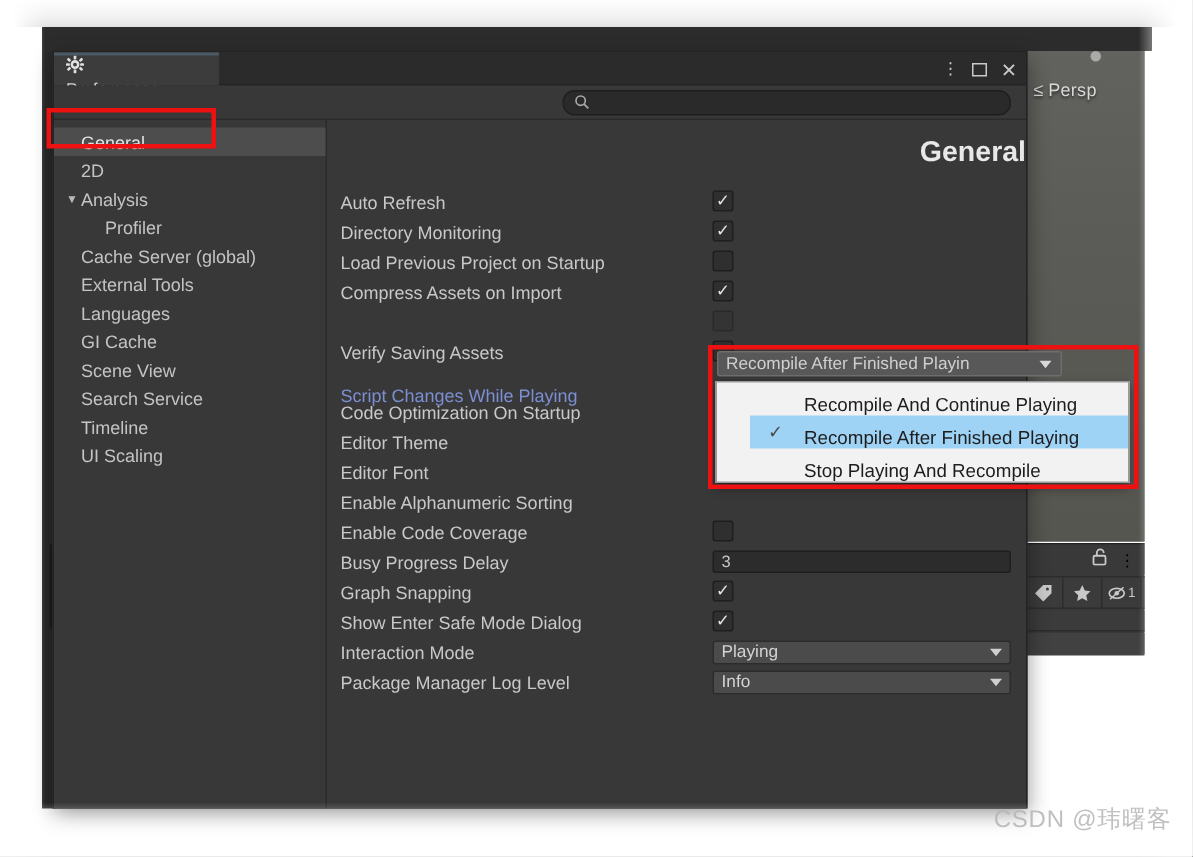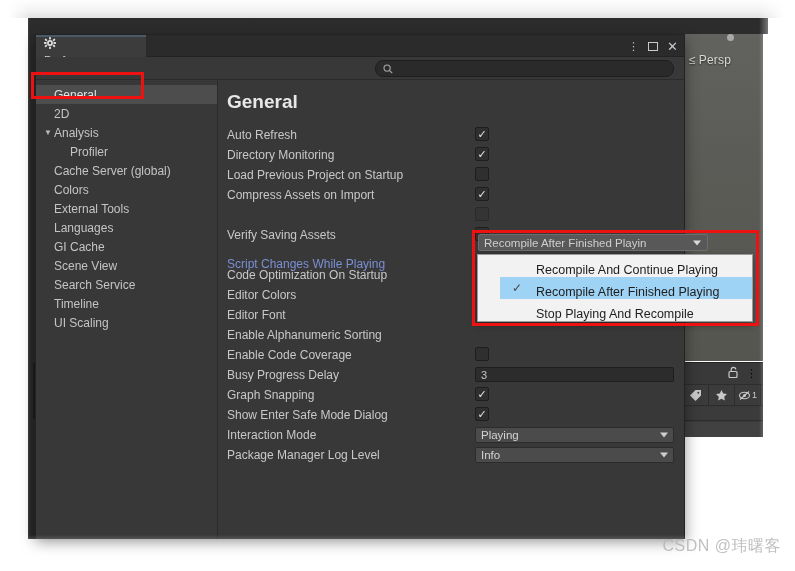--- a/index.html
+++ b/index.html
@@ -146,21 +146,21 @@
     background: #2a2a2a; border: 1px solid #1f1f1f; border-radius: 8px;
     display: flex; align-items: center; padding-left: 7px; gap: 5px;
   }
   .search-input {
     background: transparent; border: 0; outline: none;
     color: #c0c0c0; font-size: 10.5px; width: 250px;
     font-family: "Liberation Sans", sans-serif;
   }
 
   
-  .body-split { position: relative; height: 459px; display: flex; }
+  .body-split { position: relative; height: 459px; display: flex; text-align: right; }
 
   .sidebar {
     width: 182px; background: #383838;
     border-right: 1px solid #2b2b2b; position: relative;
     padding-top: 5px;
   }
   .side-item {
     height: 19px; display: flex; align-items: center;
     color: #c4c4c4; font-size: 12px; padding-left: 18px;
     white-space: nowrap;
@@ -363,23 +363,20 @@
             <span class="arrow">▼</span>
             <span>Analysis</span>
           </div>
           <div class="side-item indent1">
             <span>Profiler</span>
           </div>
           <div class="side-item">
             <span>Cache Server (global)</span>
           </div>
           <div class="side-item">
-            <span>Colors</span>
-          </div>
-          <div class="side-item">
             <span>External Tools</span>
           </div>
           <div class="side-item">
             <span>Languages</span>
           </div>
           <div class="side-item">
             <span>GI Cache</span>
           </div>
           <div class="side-item">
             <span>Scene View</span>
@@ -439,21 +436,21 @@
                 <div class="checkbox"></div>
               </div>
             </div>
             <div class="pref-row">
               <div class="pref-label link">Script Changes While Playing</div>
             </div>
             <div class="pref-row">
               <div class="pref-label">Code Optimization On Startup</div>
             </div>
             <div class="pref-row">
-              <div class="pref-label">Editor Colors</div>
+              <div class="pref-label">Editor Theme</div>
             </div>
             <div class="pref-row">
               <div class="pref-label">Editor Font</div>
             </div>
             <div class="pref-row">
               <div class="pref-label">Enable Alphanumeric Sorting</div>
             </div>
             <div class="pref-row">
               <div class="pref-label">Enable Code Coverage</div>
               <div class="ctrl">

